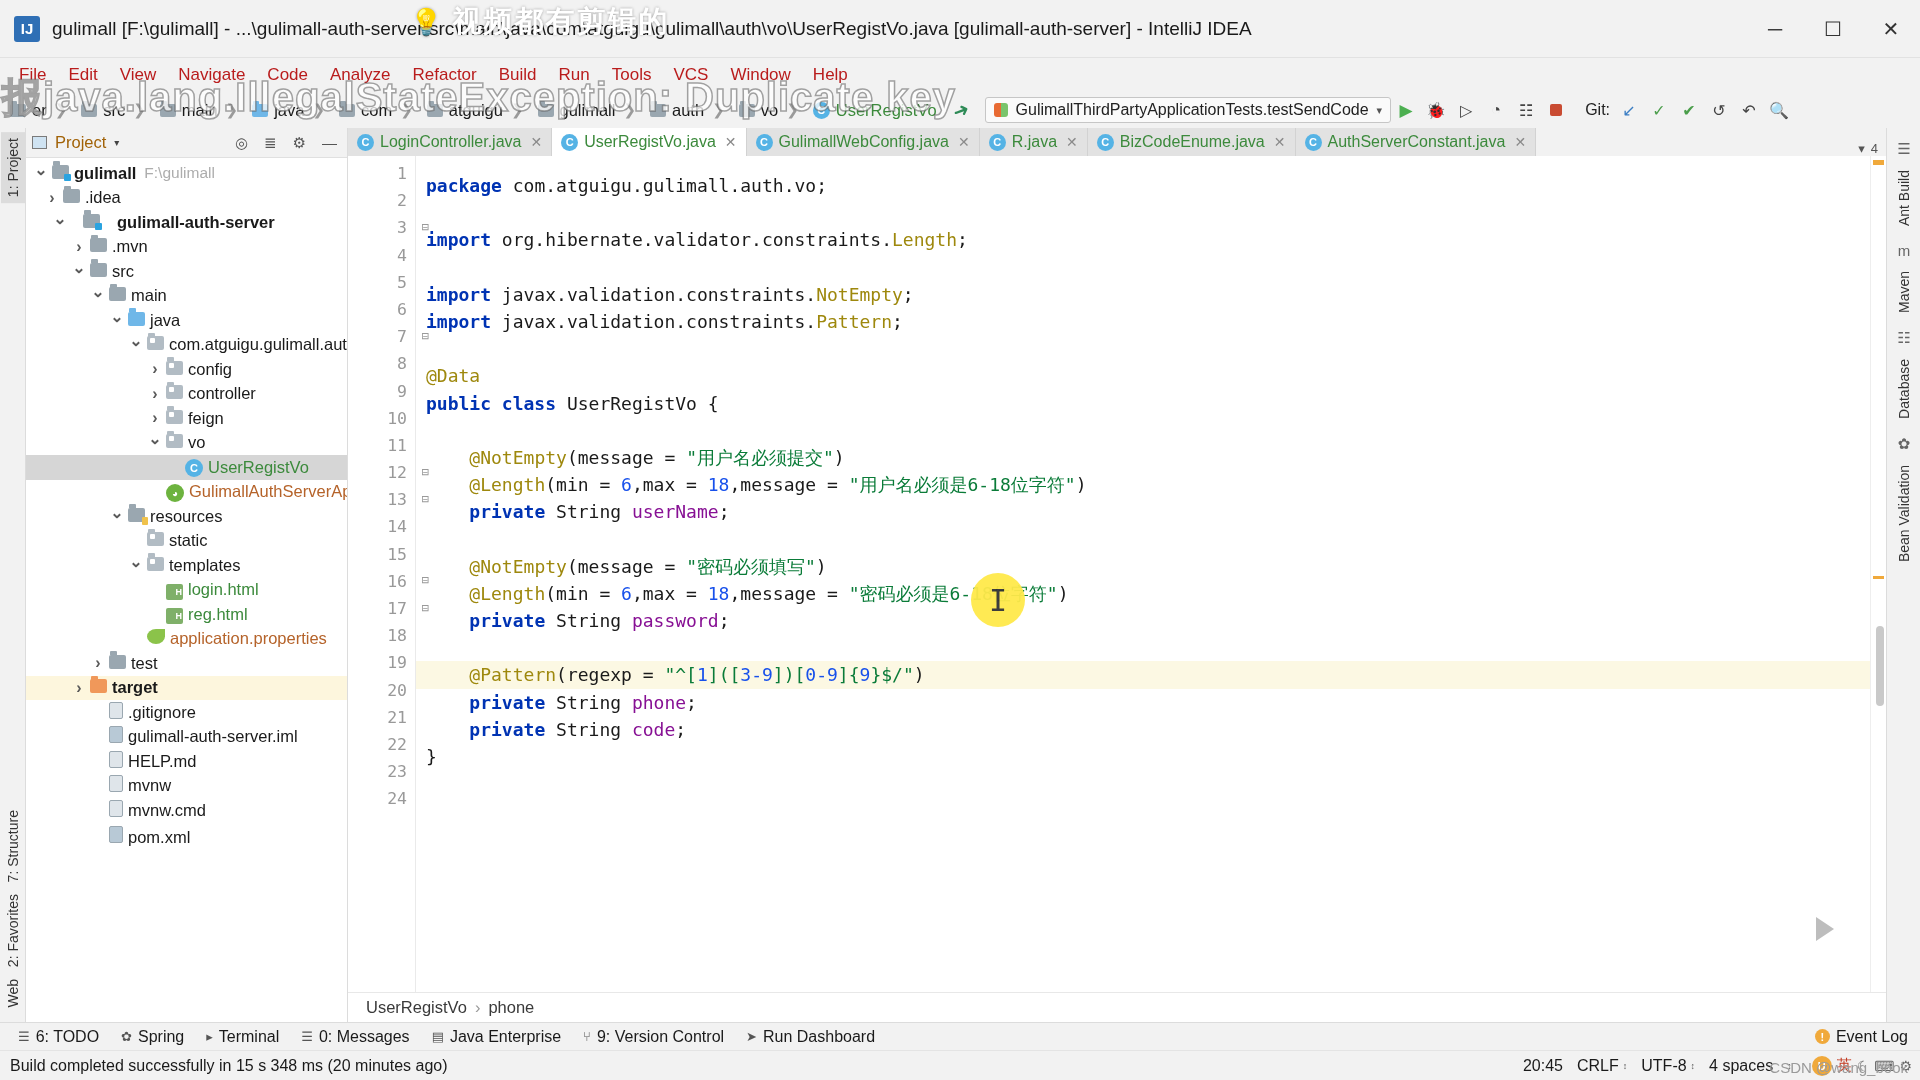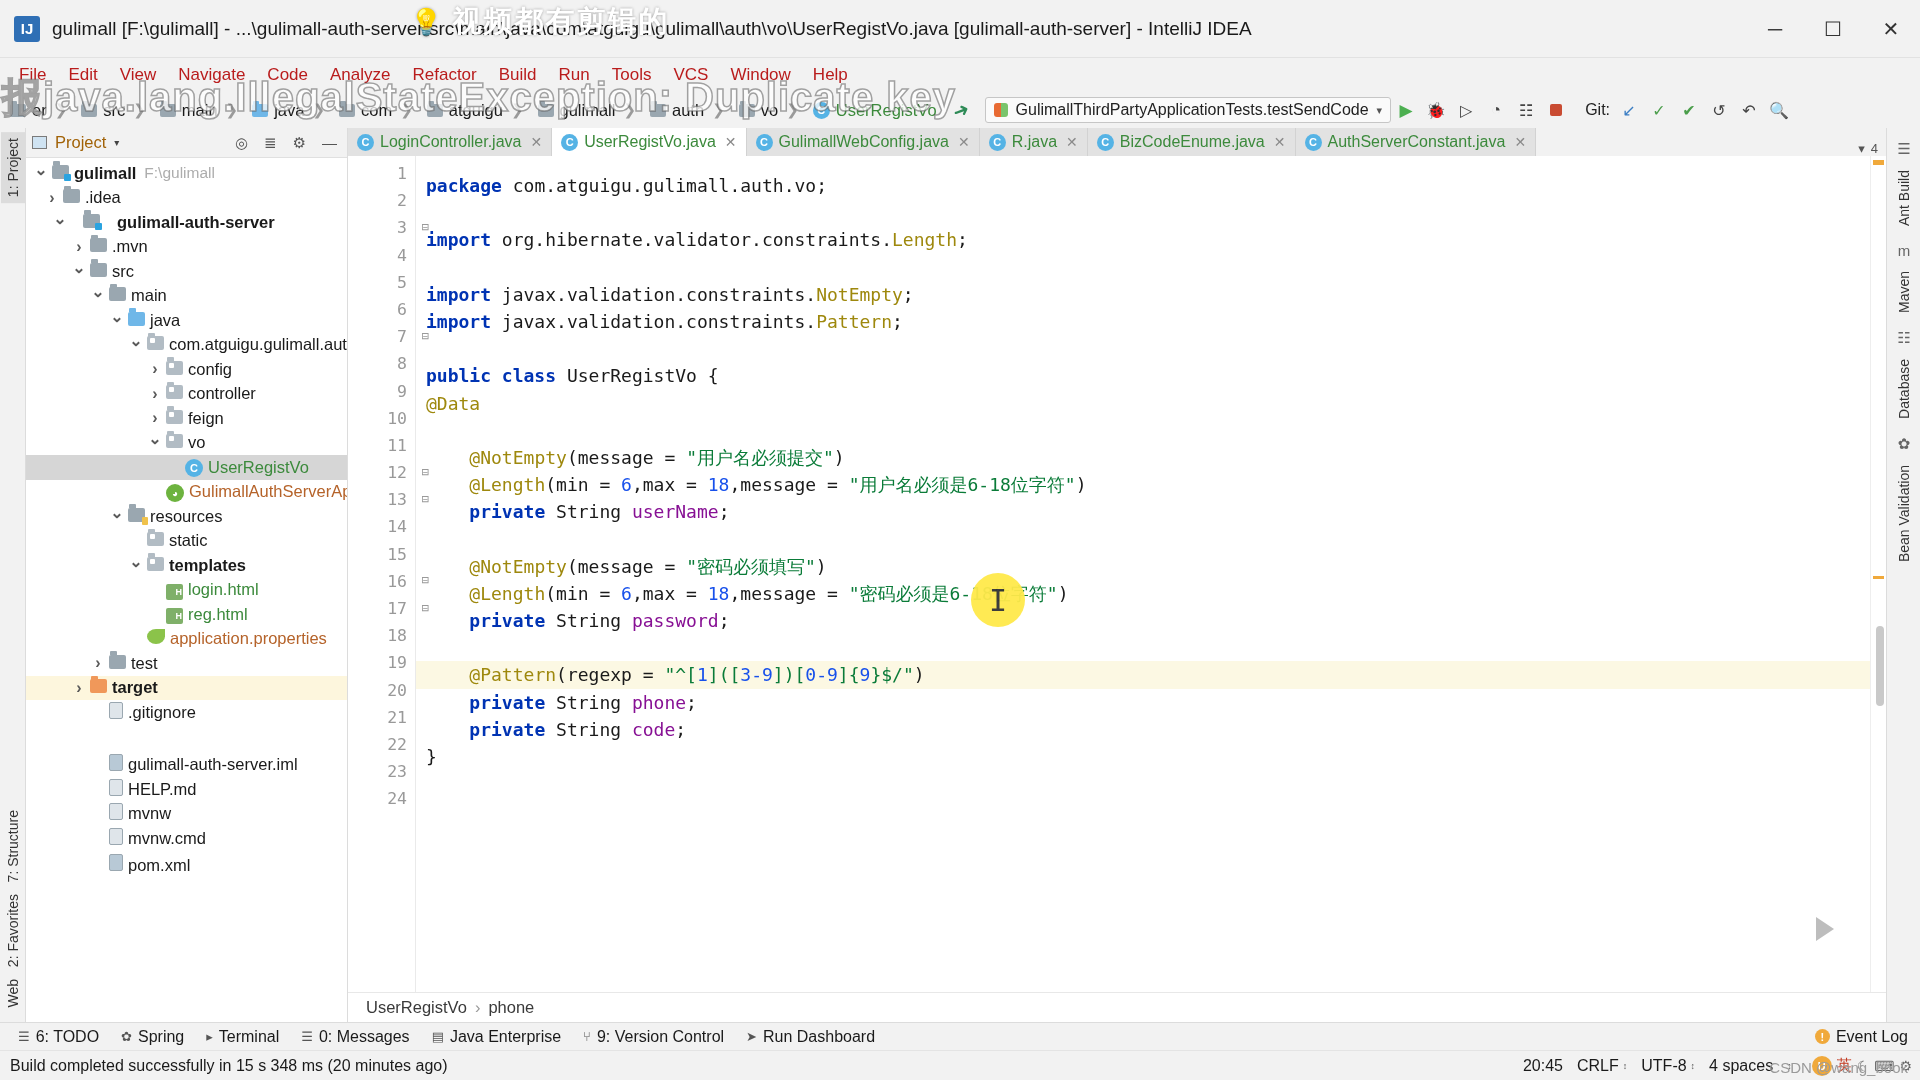--- a/index.html
+++ b/index.html
@@ -408,21 +408,21 @@
           <div class="trow" style="padding-left: 82px;">
             <span class="tw chevdown"></span>
             <span class="ic"><span class="fold src"></span></span>
             <span class="tlabel">resources</span>
           </div>
           <div class="trow" style="padding-left: 101px;">
             <span class="tw"></span>
             <span class="ic"><span class="fold pkg"></span></span>
             <span class="tlabel">static</span>
           </div>
-          <div class="trow" style="padding-left: 101px; font-weight: bold;">
+          <div class="trow" style="padding-left: 101px;">
             <span class="tw chevdown"></span>
             <span class="ic"><span class="fold pkg"></span></span>
             <span class="tlabel">templates</span>
           </div>
           <div class="trow" style="padding-left: 120px;">
             <span class="tw"></span>
             <span class="ic"><span class="htmlicon">H</span></span>
             <span class="tlabel grn">login.html</span>
           </div>
           <div class="trow" style="padding-left: 120px;">
@@ -443,21 +443,21 @@
           <div class="trow yellow" style="padding-left: 44px;">
             <span class="tw chev"></span>
             <span class="ic"><span class="fold orange"></span></span>
             <span class="tlabel b">target</span>
           </div>
           <div class="trow" style="padding-left: 63px;">
             <span class="tw"></span>
             <span class="ic"><span class="fileicon"></span></span>
             <span class="tlabel">.gitignore</span>
           </div>
-          <div class="trow" style="padding-left: 63px; margin-top: 28px;">
+          <div class="trow" style="padding-left: 63px;">
             <span class="tw"></span>
             <span class="ic"><span class="fileicon m"></span></span>
             <span class="tlabel">gulimall-auth-server.iml</span>
           </div>
           <div class="trow" style="padding-left: 63px;">
             <span class="tw"></span>
             <span class="ic"><span class="fileicon"></span></span>
             <span class="tlabel">HELP.md</span>
           </div>
           <div class="trow" style="padding-left: 63px;">
@@ -544,22 +544,22 @@
             <div class="gnum gline">24</div>
           </div>
         <div class="codecol" id="codecol">
           <div class="cline"><span class="kw">package </span><span class="pk">com.atguigu.gulimall.auth.vo;</span></div>
             <div class="cline">&nbsp;</div>
             <div class="cline"><span class="kw">import </span><span class="pk">org.hibernate.validator.constraints.</span><span class="ann">Length</span><span class="pk">;</span></div>
             <div class="cline">&nbsp;</div>
             <div class="cline"><span class="kw">import </span><span class="pk">javax.validation.constraints.</span><span class="ann">NotEmpty</span><span class="pk">;</span></div>
             <div class="cline"><span class="kw">import </span><span class="pk">javax.validation.constraints.</span><span class="ann">Pattern</span><span class="pk">;</span></div>
             <div class="cline">&nbsp;</div>
+            <div class="cline"><span class="ann">@Data</span></div>
             <div class="cline"><span class="kw">public class </span><span class="typ">UserRegistVo</span><span class="pk"> {</span></div>
-            <div class="cline"><span class="ann">@Data</span></div>
             <div class="cline">&nbsp;</div>
             <div class="cline"><span class="pk">    </span><span class="ann">@NotEmpty</span><span class="pk">(message = </span><span class="str">"用户名必须提交"</span><span class="pk">)</span></div>
             <div class="cline"><span class="pk">    </span><span class="ann">@Length</span><span class="pk">(min = </span><span class="num">6</span><span class="pk">,max = </span><span class="num">18</span><span class="pk">,message = </span><span class="str">"用户名必须是6-18位字符"</span><span class="pk">)</span></div>
             <div class="cline"><span class="pk">    </span><span class="kw">private </span><span class="pk">String </span><span class="fld">userName</span><span class="pk">;</span></div>
             <div class="cline">&nbsp;</div>
             <div class="cline"><span class="pk">    </span><span class="ann">@NotEmpty</span><span class="pk">(message = </span><span class="str">"密码必须填写"</span><span class="pk">)</span></div>
             <div class="cline"><span class="pk">    </span><span class="ann">@Length</span><span class="pk">(min = </span><span class="num">6</span><span class="pk">,max = </span><span class="num">18</span><span class="pk">,message = </span><span class="str">"密码必须是6-18位字符"</span><span class="pk">)</span></div>
             <div class="cline"><span class="pk">    </span><span class="kw">private </span><span class="pk">String </span><span class="fld">password</span><span class="pk">;</span></div>
             <div class="cline">&nbsp;</div>
             <div class="cline hl"><span class="pk">    </span><span class="ann">@Pattern</span><span class="pk">(regexp = </span><span class="str">"^[</span><span class="num">1</span><span class="str">]([</span><span class="num">3-9</span><span class="str">])[</span><span class="num">0-9</span><span class="str">]{</span><span class="num">9</span><span class="str">}$/"</span><span class="pk">)</span></div>

